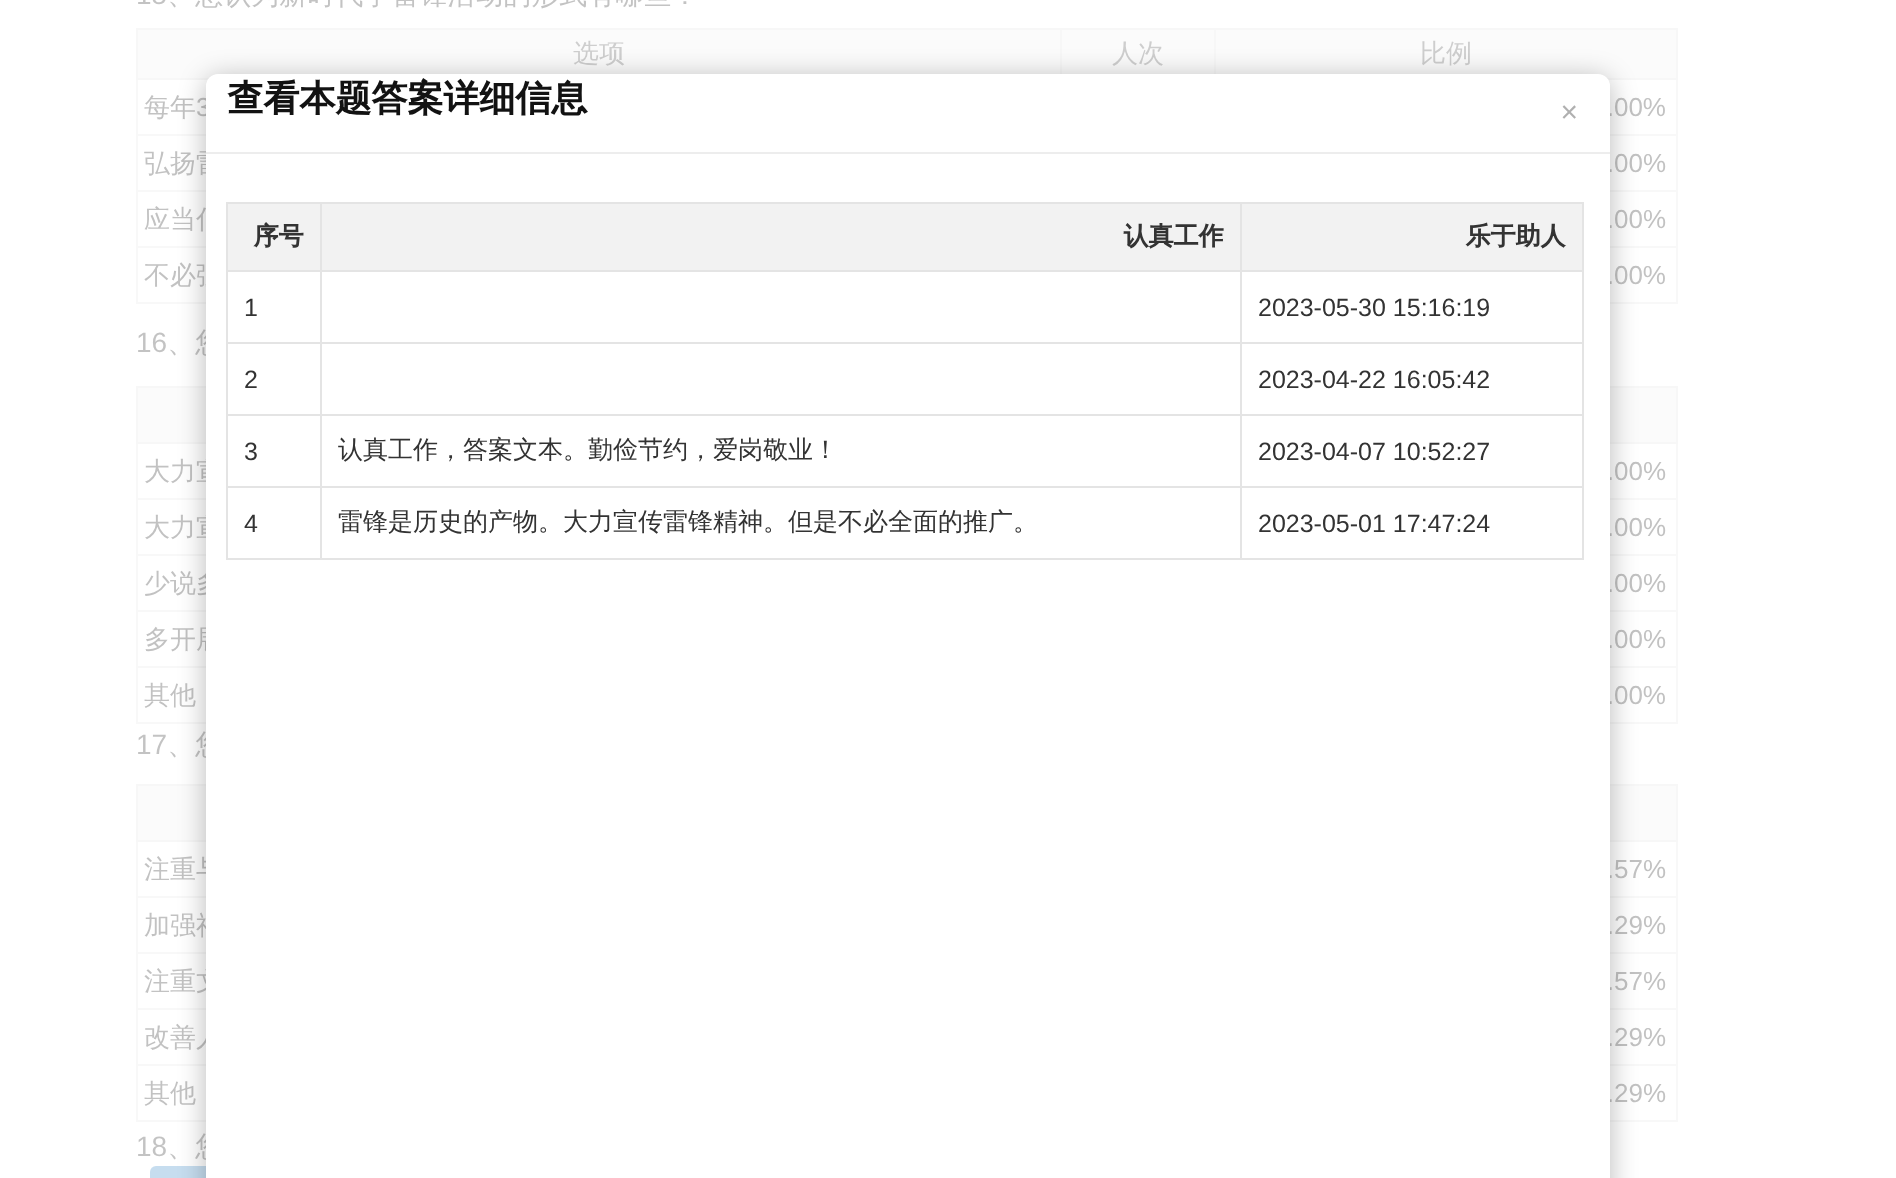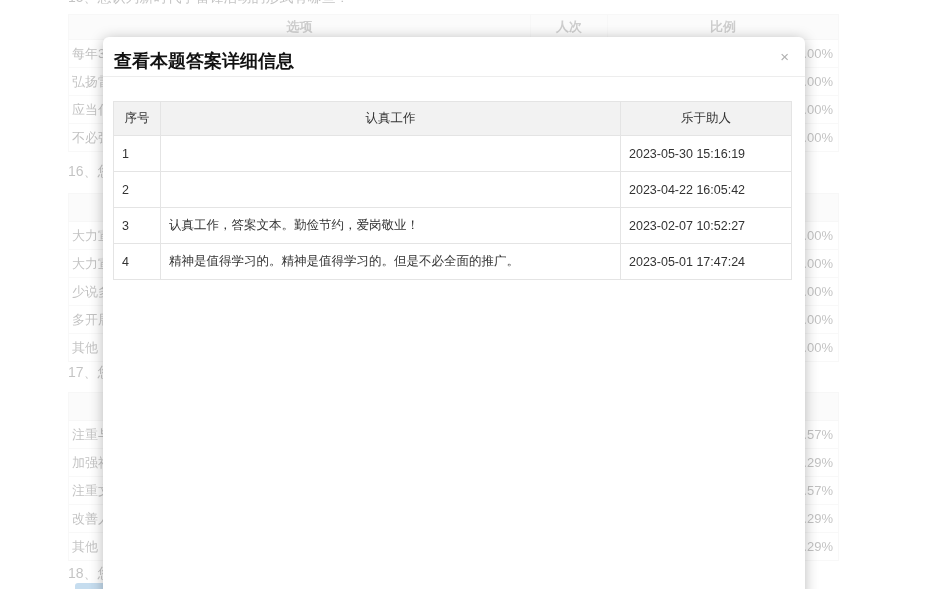--- a/index.html
+++ b/index.html
@@ -15,21 +15,21 @@
   #q17-heading{top:364px;}
   #q18-heading{top:565px;}
   table.bg-table{
     position:absolute;left:68px;width:770px;border-collapse:collapse;table-layout:fixed;
     font-size:13px;color:#5a5a5a;
   }
   #q15-table{top:14px;}
   #q16-table{top:193px;}
   #q17-table{top:392px;}
   .bg-table th{
-    background:#f4f4f4;font-weight:bold;color:#7a7a7a;
+    background:#f4f4f4;font-weight:normal;color:#7a7a7a;
     border:1px solid #e9e9e9;height:22px;text-align:center;font-size:13px;
   }
   #q16-table th,#q17-table th{height:25px;}
   .bg-table td{border:1px solid #ededed;height:25px;}
   .bg-table td.opt{text-align:left;padding-left:3px;white-space:nowrap;overflow:hidden;}
   .bg-table td.cnt{text-align:center;}
   .bg-table td.pct{text-align:right;padding-right:5px;white-space:nowrap;}
   .view-btn{
     position:absolute;left:75px;top:583px;width:96px;height:30px;
     background:#66a3d4;border:none;border-radius:3px;
@@ -37,37 +37,37 @@
   
   .overlay{position:absolute;inset:0;background:rgba(255,255,255,0.63);}
   
   .modal{
     position:absolute;left:103px;top:37px;width:702px;height:580px;
     background:#fff;border-radius:6px;box-shadow:0 2px 14px rgba(0,0,0,0.28);
     box-sizing:border-box;
   }
   .modal-header{position:relative;height:39px;border-bottom:1px solid #ededed;}
   .modal-title{
-    position:absolute;left:11px;top:12px;font-size:18px;font-weight:bold;color:#121212;
+    position:absolute;left:11px;top:0;font-size:18px;font-weight:bold;color:#121212;
     white-space:nowrap;
   }
   .modal-close{
     position:absolute;right:14px;top:10px;font-size:15px;line-height:15px;
     color:#b0b0b0;cursor:pointer;background:none;border:none;padding:2px;
   }
   .modal-body{padding:24px 14px 0 10px;}
   table.answer-table{
     width:678px;border-collapse:collapse;table-layout:fixed;
     font-size:12.5px;color:#333;
   }
   .answer-table col.c-no{width:47px;}
   .answer-table col.c-text{width:460px;}
   .answer-table col.c-time{width:171px;}
   .answer-table th{
-    background:#f2f2f2;font-weight:normal;text-align:center;
+    background:#f2f2f2;font-weight:bold;text-align:right;
     padding:0 8px;height:33px;border:1px solid #e4e4e4;color:#333;
   }
   .answer-table td{
     padding:0 8px;height:35px;border:1px solid #e4e4e4;
     white-space:nowrap;overflow:hidden;
   }
 </style>
 </head>
 <body>
 
@@ -225,23 +225,23 @@
         <td>2023-05-30 15:16:19</td>
       </tr>
       <tr>
         <td>2</td>
         <td></td>
         <td>2023-04-22 16:05:42</td>
       </tr>
       <tr>
         <td>3</td>
         <td>认真工作，答案文本。勤俭节约，爱岗敬业！</td>
-        <td>2023-02-07 10:52:27</td>
+        <td>2023-04-07 10:52:27</td>
       </tr>
       <tr>
         <td>4</td>
-        <td>精神是值得学习的。精神是值得学习的。但是不必全面的推广。</td>
+        <td>雷锋是历史的产物。大力宣传雷锋精神。但是不必全面的推广。</td>
         <td>2023-05-01 17:47:24</td>
       </tr>
     </tbody>
       </table>
   </div>
 </div>
 
 </body></html>

